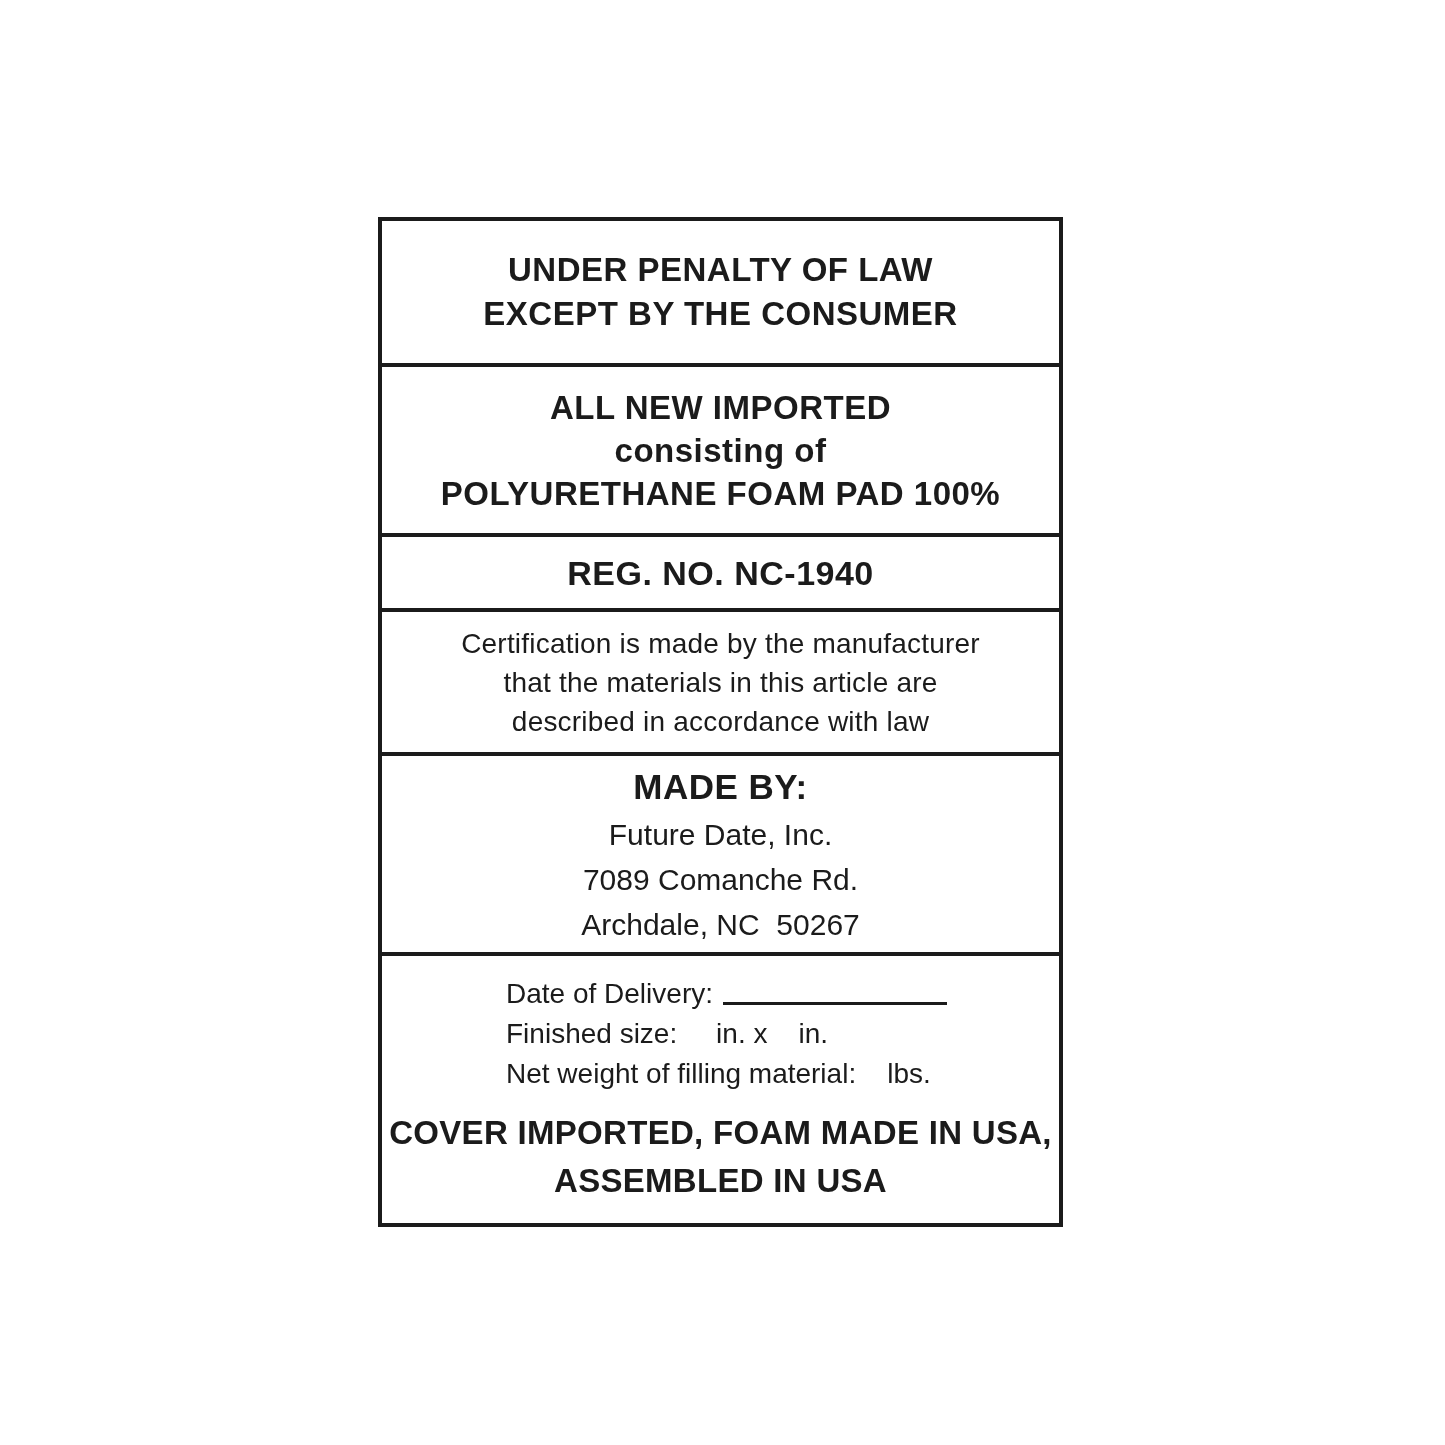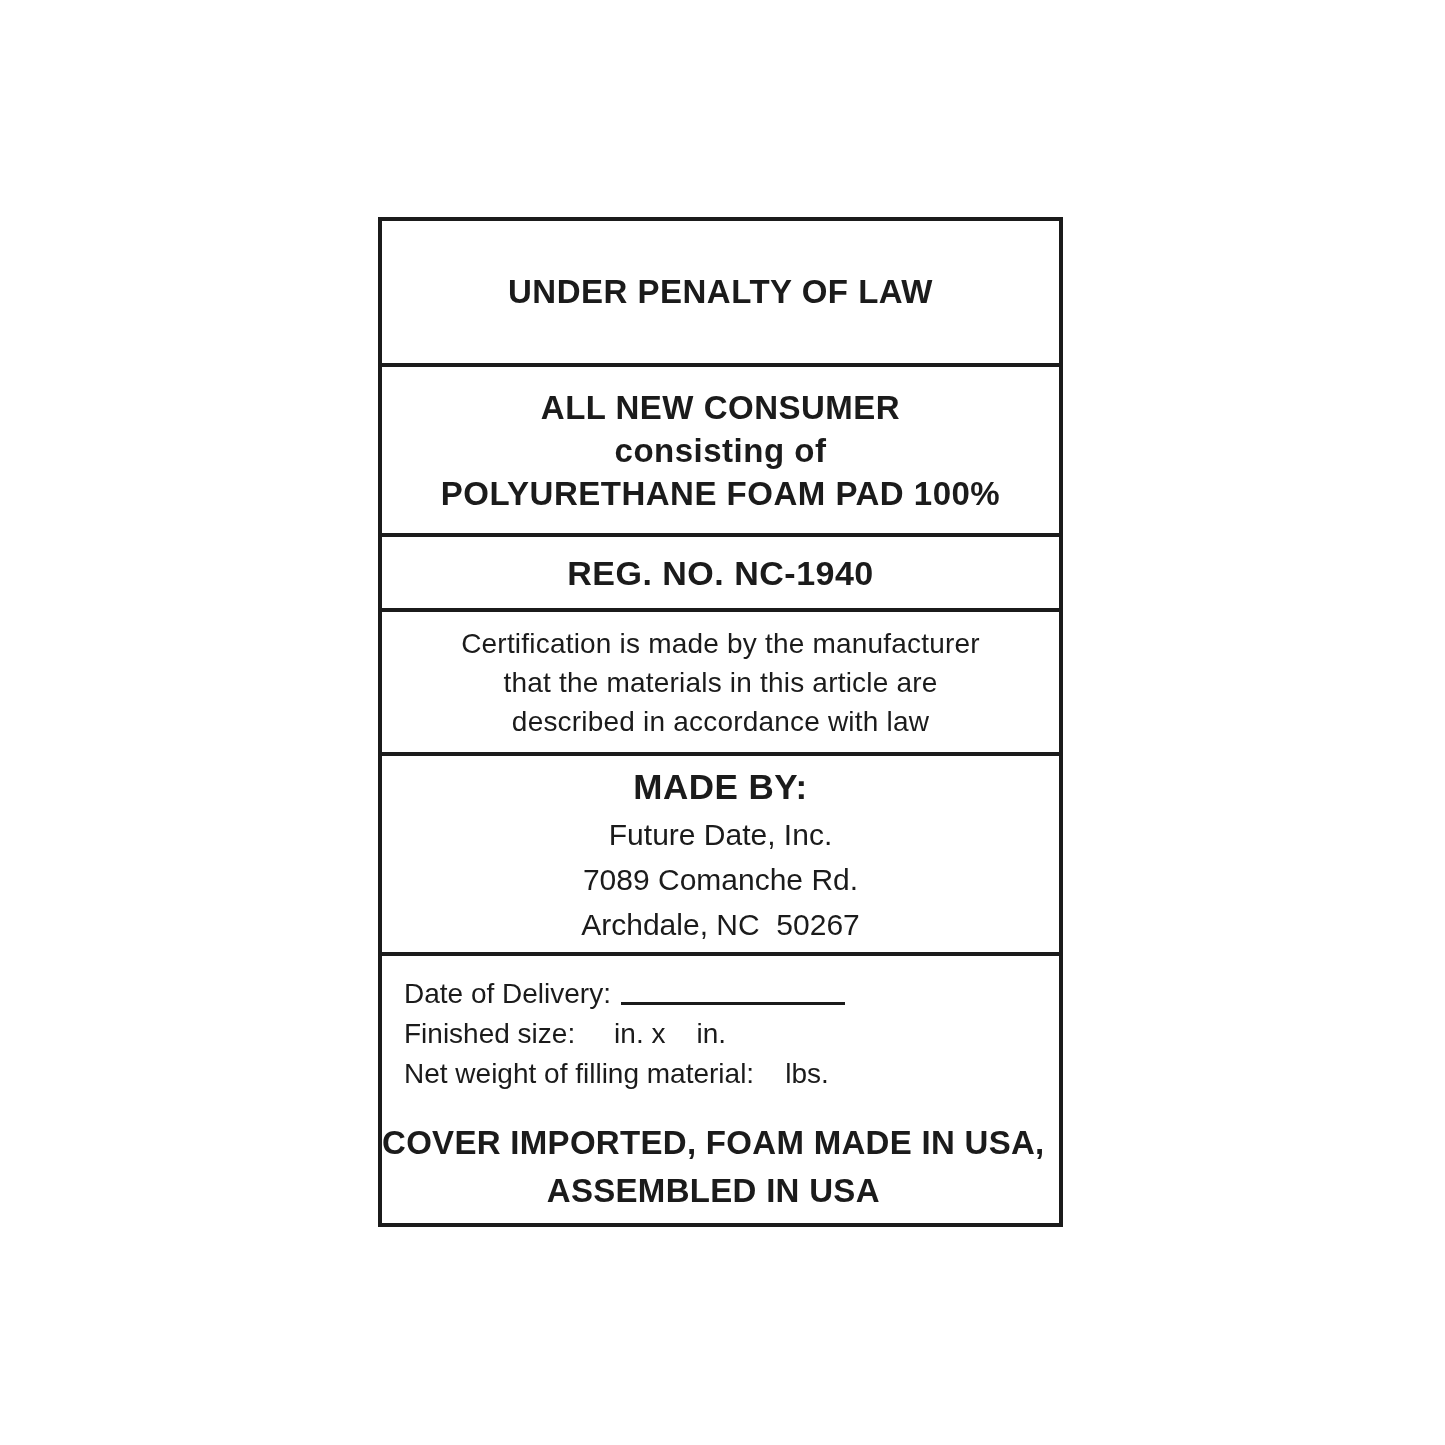--- a/index.html
+++ b/index.html
@@ -79,21 +79,21 @@
     white-space: pre;
   }
   .address-line {
     font-weight: 400;
     font-size: 30px;
     line-height: 45px;
     white-space: pre;
   }
 
   .sec-details {
-    align-items: flex-start;
+    align-items: center;
     justify-content: flex-start;
     text-align: left;
   }
   .detail-rows {
     padding: 18px 10px 0 22px;
   }
   .detail-line {
     font-weight: 400;
     font-size: 28px;
     line-height: 40px;
@@ -102,42 +102,43 @@
   .fill-line {
     display: inline-block;
     width: 224px;
     border-bottom: 3px solid #1b1b1b;
     margin-left: 10px;
     transform: translateY(2px);
   }
   .details-footer {
     margin-top: auto;
     text-align: center;
-    padding-bottom: 8px;
+    padding-bottom: 18px;
   }
   .footer-line {
     font-weight: 700;
     font-size: 33px;
     line-height: 48px;
     letter-spacing: 0.3px;
     white-space: pre;
   }
 </style>
 </head>
 <body>
 
 <div class="page">
   <div class="law-label">
 
     <div class="section sec-penalty">
       <div class="bold-line">UNDER PENALTY OF LAW</div>
+      <div class="bold-line">EXCEPT BY THE CONSUMER</div>
     </div>
 
     <div class="section sec-material">
-      <div class="bold-line">ALL NEW CONSUMER</div>
+      <div class="bold-line">ALL NEW IMPORTED</div>
       <div class="bold-line">consisting of</div>
       <div class="bold-line">POLYURETHANE FOAM PAD 100%</div>
     </div>
 
     <div class="section sec-reg">
       <div class="reg-line">REG. NO. NC-1940</div>
     </div>
 
     <div class="section sec-cert">
       <div class="cert-line">Certification is made by the manufacturer</div>

